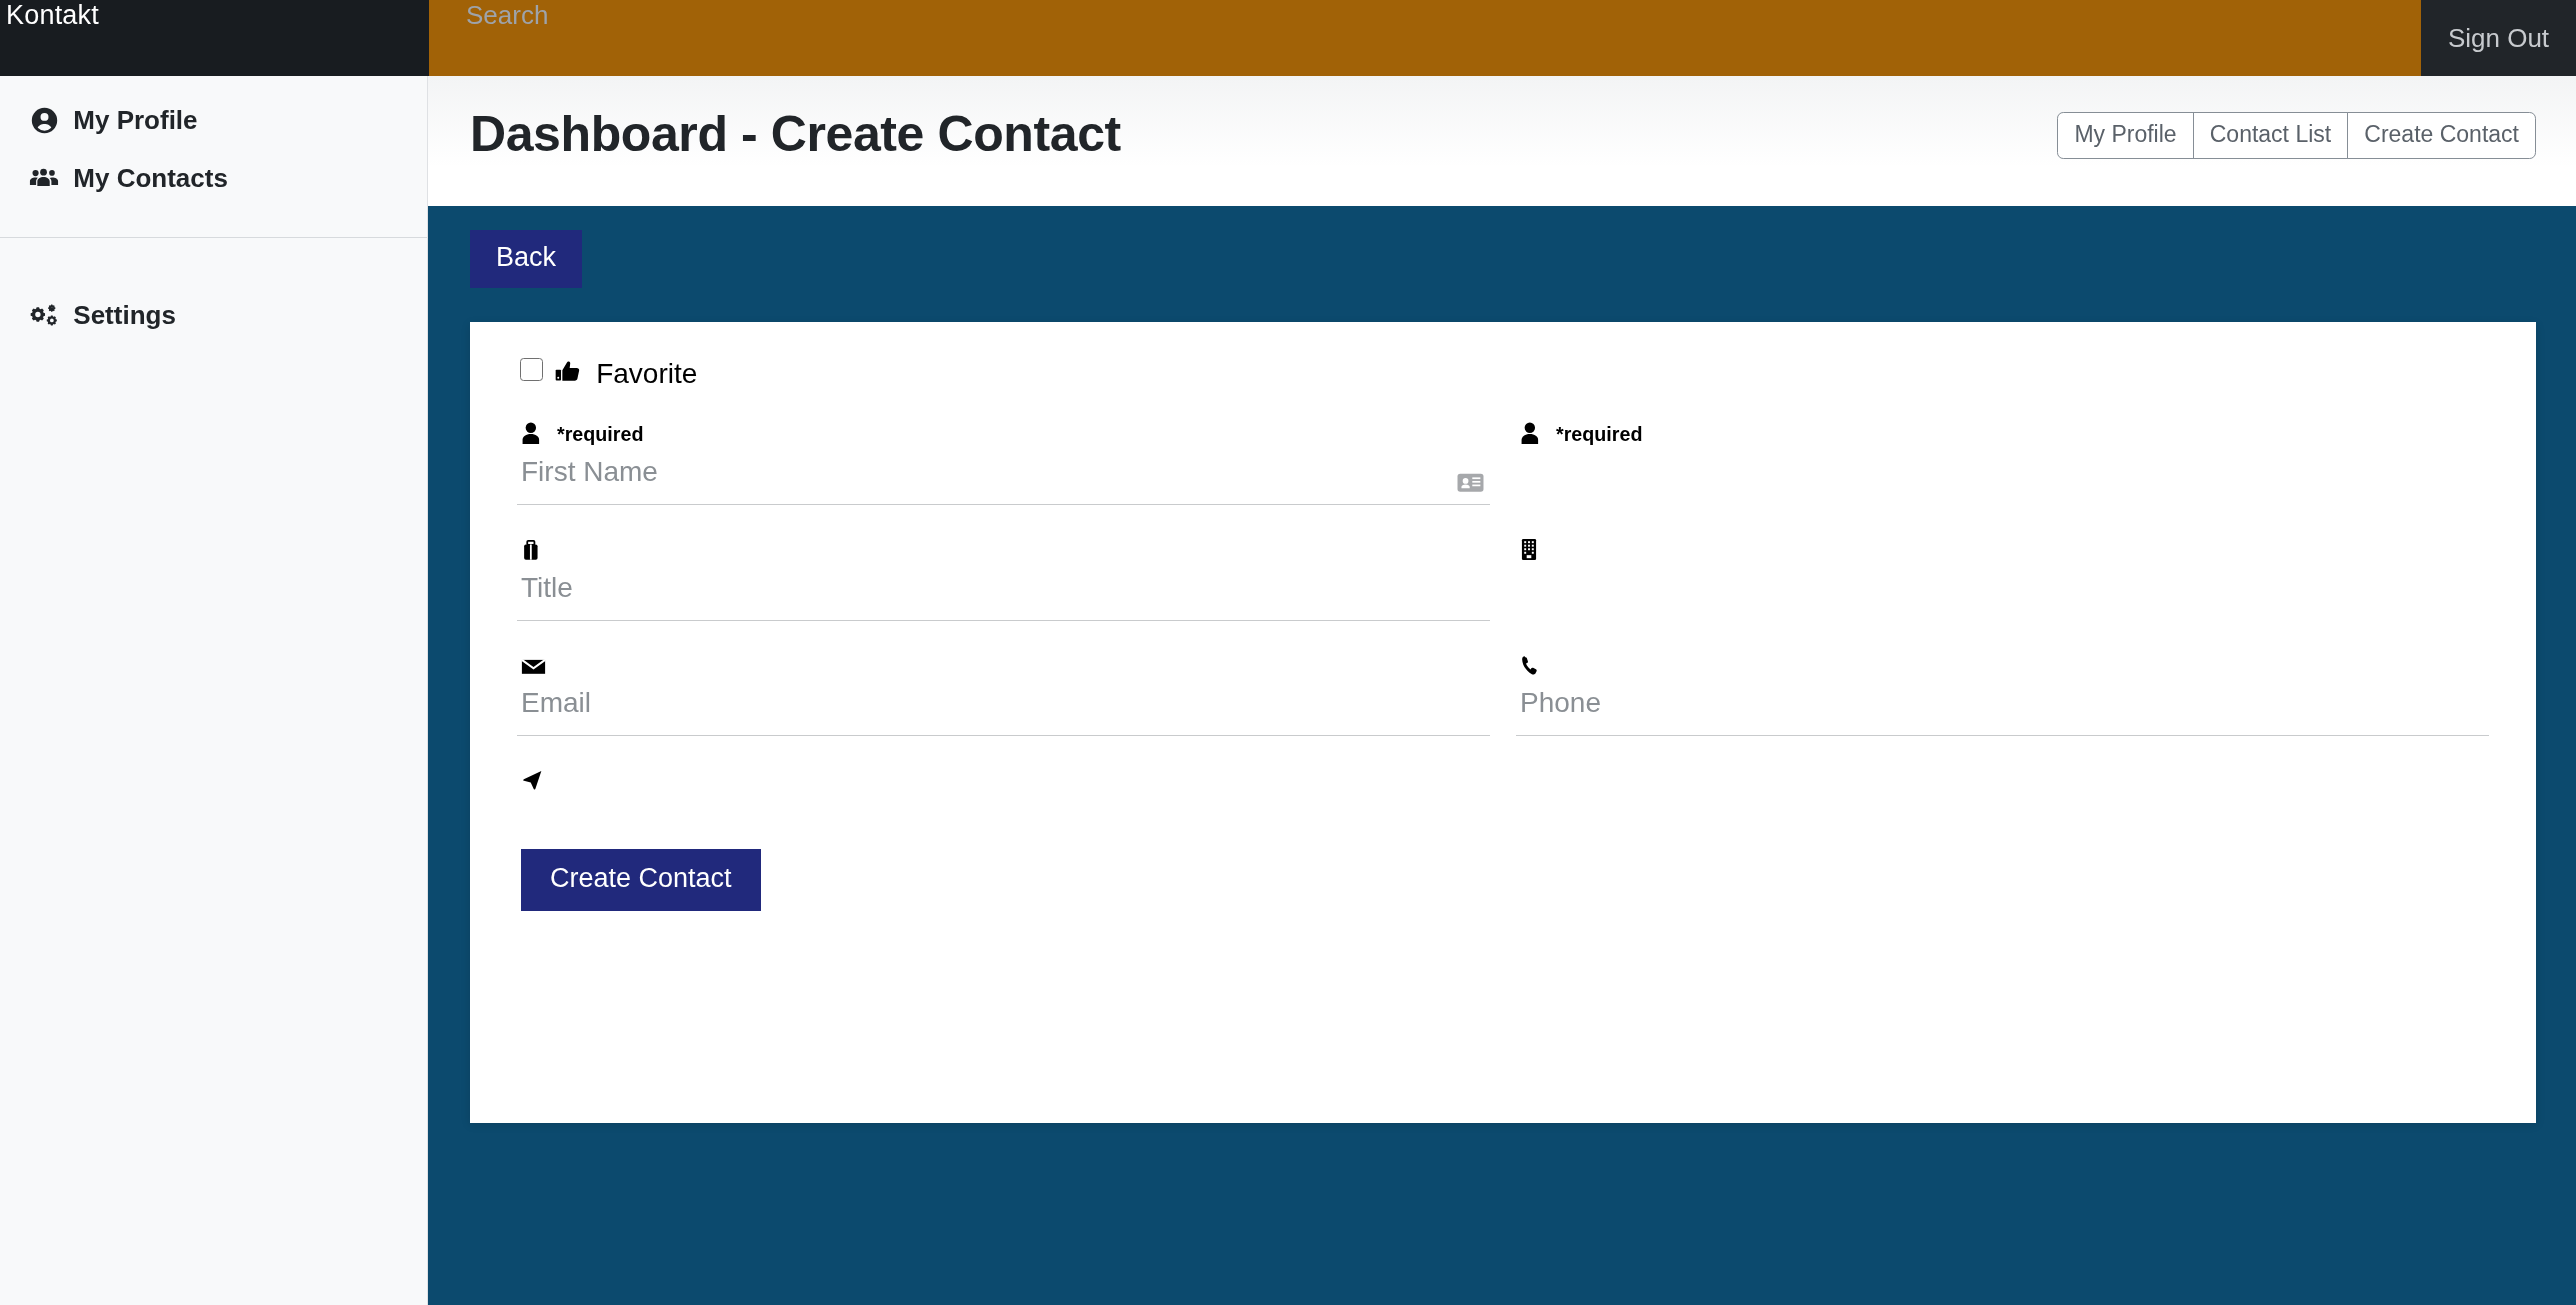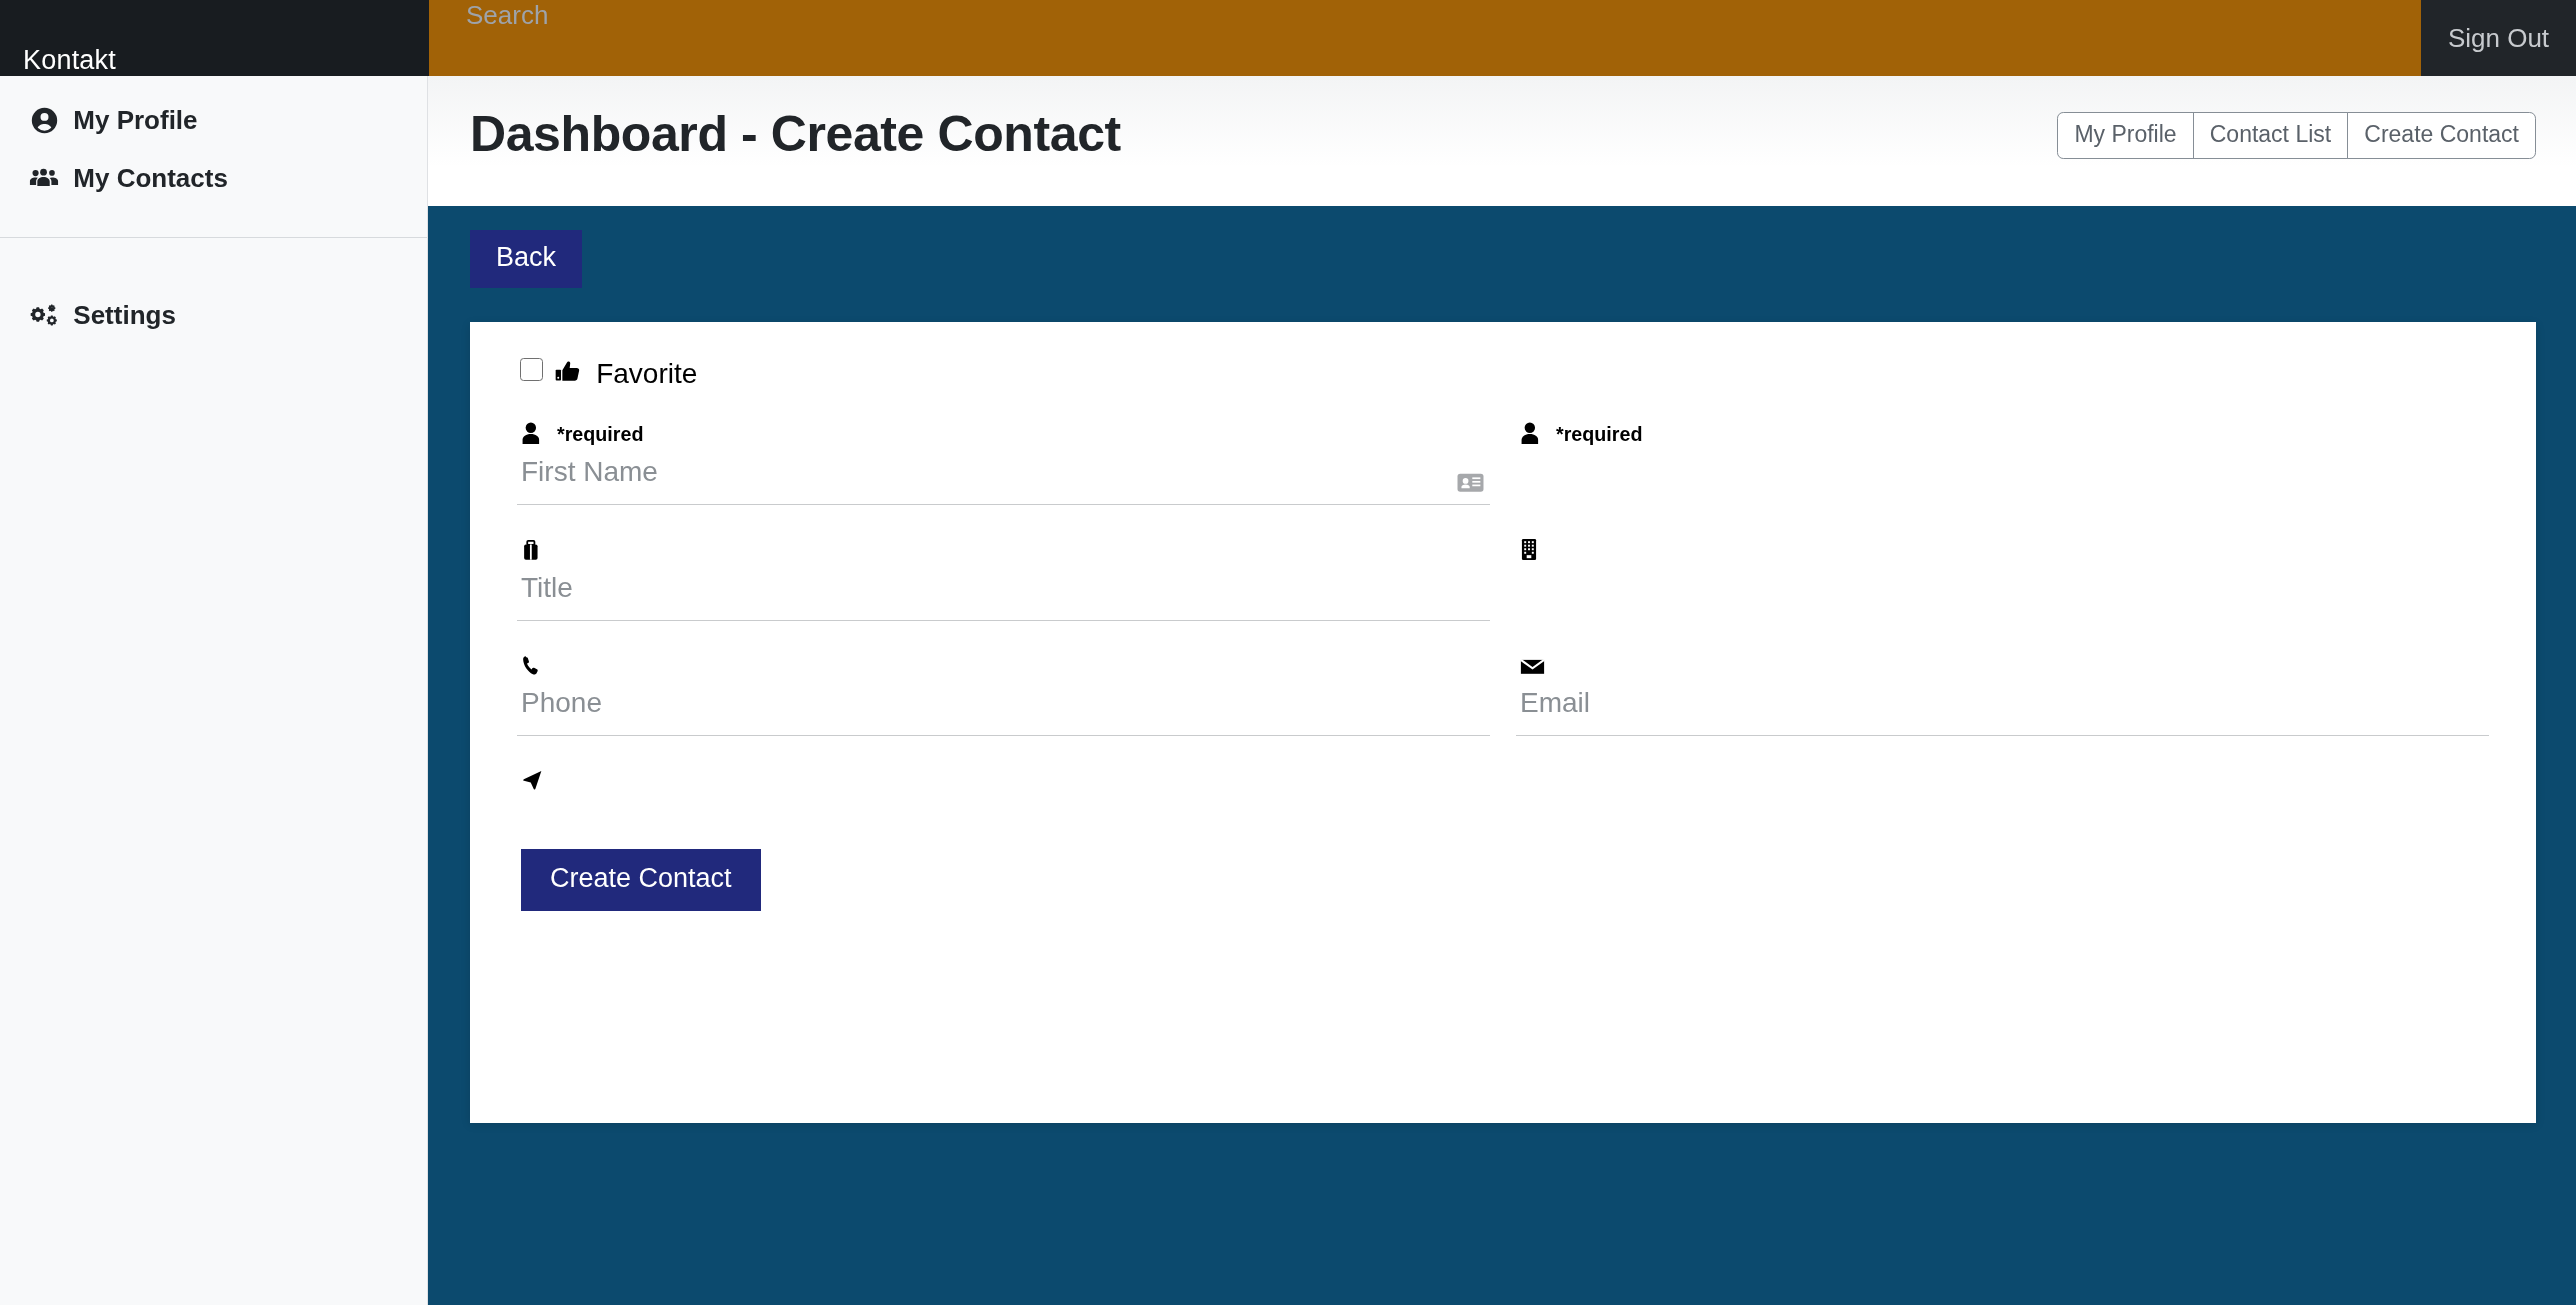--- a/index.html
+++ b/index.html
@@ -19,22 +19,22 @@
     width: 2576px;
     height: 76px;
     display: flex;
     align-items: stretch;
     z-index: 20;
   }
   .brand {
     width: 429px;
     background: #181c20;
     display: flex;
-    align-items: flex-end;
-    padding-left: 23px;
+    align-items: flex-start;
+    padding-left: 6px;
     color: #ffffff;
     font-size: 27px;
     font-weight: 400;
     letter-spacing: 0.2px;
   }
   .search-wrap {
     flex: 1;
     background: #a16207;
     display: flex;
     align-items: flex-start;
@@ -426,49 +426,49 @@
               </span>
               <span class="req-text"></span>
             </div>
           </div>
         </div>
 
         <div class="col-half">
           <div class="field">
             <div class="field-icon-row">
               <span class="field-icon">
-                <svg width="19.7" height="21.5" viewBox="0 0 22 24" fill="#000000">
-                  <path d="M5.2 1.5C3.6 1.5 2.3 3 2.4 4.9c.3 6.9 5.2 13.6 10.9 16.6 1.6.9 3.5.2 4.2-1.3l1-2.1c.4-.8.1-1.7-.7-2.1l-3.2-1.7c-.7-.4-1.6-.1-2 .6l-.7 1.2c-2.3-1.5-4.2-3.9-5.2-6.6l1.3-.6c.8-.3 1.1-1.2.8-2L7.6 3.4c-.3-.7-1-1.1-1.7-1z"></path>
-                </svg>
-              </span>
-              <span class="req-text"></span>
-            </div>
-            <div class="input-line">
-              <input type="text" placeholder="Phone" style="">
-            </div>
-          </div>
-        </div>
-
-        <div class="col-half">
-          <div class="field">
-            <div class="field-icon-row">
-              <span class="field-icon">
                 <svg width="25" height="19.7" viewBox="0 0 28 22" fill="#000000">
                   <path d="M1 3.2h26v15.6H1z"></path>
                   <path d="M1 3.2l13 9.4 13-9.4" fill="none" stroke="#ffffff" stroke-width="2.4"></path>
                 </svg>
               </span>
               <span class="req-text"></span>
             </div>
             <div class="input-line">
               <input type="text" placeholder="Email" style="">
             </div>
           </div>
         </div>
 
+        <div class="col-half">
+          <div class="field">
+            <div class="field-icon-row">
+              <span class="field-icon">
+                <svg width="19.7" height="21.5" viewBox="0 0 22 24" fill="#000000">
+                  <path d="M5.2 1.5C3.6 1.5 2.3 3 2.4 4.9c.3 6.9 5.2 13.6 10.9 16.6 1.6.9 3.5.2 4.2-1.3l1-2.1c.4-.8.1-1.7-.7-2.1l-3.2-1.7c-.7-.4-1.6-.1-2 .6l-.7 1.2c-2.3-1.5-4.2-3.9-5.2-6.6l1.3-.6c.8-.3 1.1-1.2.8-2L7.6 3.4c-.3-.7-1-1.1-1.7-1z"></path>
+                </svg>
+              </span>
+              <span class="req-text"></span>
+            </div>
+            <div class="input-line">
+              <input type="text" placeholder="Phone" style="">
+            </div>
+          </div>
+        </div>
+
         <div class="col-full">
           <div class="field" style="width:84.5%">
             <div class="field-icon-row">
               <span class="field-icon">
                 <svg width="23" height="23" viewBox="0 0 26 26" fill="#000000">
                   <path d="M23 2.2L3.2 11.5c-.9.4-.8 1.7.2 1.9l7.6 1.8 3.4 7.3c.4.9 1.7.8 1.9-.2L23 2.2z"></path>
                 </svg>
               </span>
               <span class="req-text"></span>
             </div>

